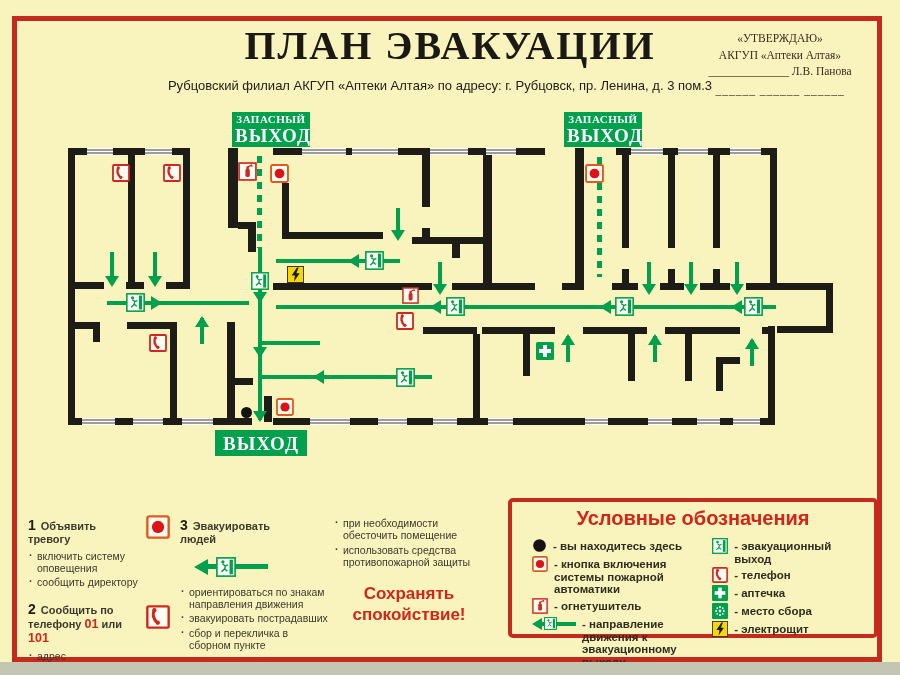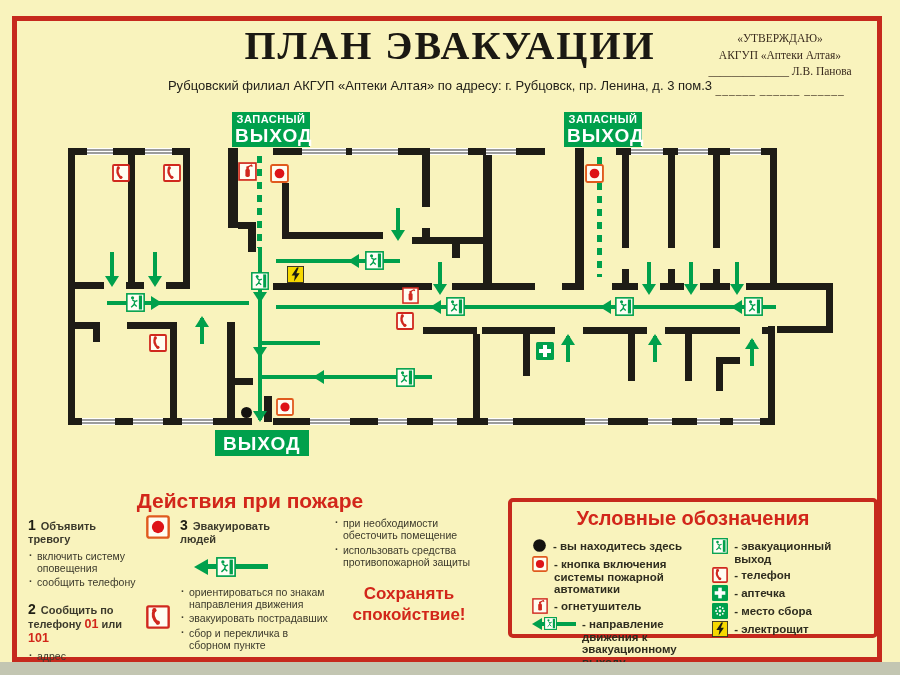--- a/index.html
+++ b/index.html
@@ -13,21 +13,21 @@
   .title{position:absolute;left:0;top:22px;width:900px;text-align:center;
          font-family:"Liberation Serif",serif;font-weight:700;font-size:40px;
          letter-spacing:2px;color:#1B1913;}
   .subtitle{position:absolute;left:0;top:78px;width:880px;text-align:center;
          font-size:13px;font-weight:400;color:#23211a;}
   .approval{position:absolute;right:24px;top:30px;width:192px;text-align:center;
          font-family:"Liberation Serif",serif;font-size:11.5px;line-height:1.45;color:#3A2B1E;}
   .approval .dates{letter-spacing:1px;margin-top:2px;}
 
   
-  #plan{position:absolute;left:0;top:0;width:900px;height:608px;}
+  #plan{position:absolute;left:0;top:0;width:900px;height:608px;font-family:Liberation Serif, serif;}
   .wall{position:absolute;background:#1E1C16;z-index:1;}
   .win{position:absolute;height:7px;z-index:2;
        background:linear-gradient(#fff 0 1px,#9c9c9c 1px 3px,#fff 3px 4px,#9c9c9c 4px 6px,#fff 6px 7px);}
   .gl{position:absolute;background:#00A04C;z-index:3;}
   .gdash{position:absolute;width:5px;z-index:3;
        background:repeating-linear-gradient(to bottom,#00A04C 0 7px,transparent 7px 13px);}
   .ah{position:absolute;width:0;height:0;border-style:solid;z-index:4;}
   .pic{position:absolute;z-index:5;line-height:0;}
   .pic svg{display:block;}
 
@@ -309,32 +309,31 @@
           </svg></span></div>
       <div class="pic" style="left: 276px; top: 398px;"><span class="pic-ic" style="display: inline-block; line-height: 0;"><svg width="18" height="18" viewBox="0 0 18 18">
             <rect x="1" y="1" width="16" height="16" rx="1.5" fill="#FFFDF2" stroke="#E05A1E" stroke-width="1.8"></rect>
             <circle cx="9" cy="9" r="4.6" fill="#DE1318"></circle>
           </svg></span></div>
       <div class="pic" style="left: 240px; top: 406px;"><span class="pic-ic" style="display: inline-block; line-height: 0;"><svg width="13" height="13" viewBox="0 0 18 18">
             <circle cx="9" cy="9" r="7.6" fill="#141210"></circle>
           </svg></span></div>
     </div>
 
-  <div class="act-title">Действия при пожаре</div>
 
   <div class="acol c1">
     <div class="item">
       <span class="num">1</span><span class="it">Объявить тревогу</span>
       <span class="slot"><span class="pic-ic" style="display: inline-block; line-height: 0;"><svg width="24" height="24" viewBox="0 0 18 18">
               <rect x="1" y="1" width="16" height="16" rx="1.5" fill="#FFFDF2" stroke="#E05A1E" stroke-width="1.8"></rect>
               <circle cx="9" cy="9" r="4.6" fill="#DE1318"></circle>
             </svg></span></span>
     </div>
     <div class="bl">включить систему оповещения</div>
-    <div class="bl">сообщить телефону</div>
+    <div class="bl">сообщить директору</div>
     <div class="gap"></div>
     <div class="item">
       <span class="num">2</span><span class="it"><span>Сообщить по</span><br>
       <span>телефону</span> <span class="rednum">01</span> <span>или</span> <span class="rednum">101</span></span>
       <span class="slot" style="top:4px;"><span class="pic-ic" style="display: inline-block; line-height: 0;"><svg width="24" height="24" viewBox="0 0 18 18">
               <rect x="1" y="1" width="16" height="16" rx="1" fill="#FFFDF2" stroke="#D0281E" stroke-width="1.8"></rect>
               <path d="M6.2 3.8 C4.7 7 5.4 10.4 8.6 13.4" stroke="#D0281E" stroke-width="2.3" fill="none" stroke-linecap="round"></path>
               <circle cx="6.3" cy="3.9" r="1.6" fill="#D0281E"></circle>
               <circle cx="8.9" cy="13.3" r="1.6" fill="#D0281E"></circle>
             </svg></span></span>

